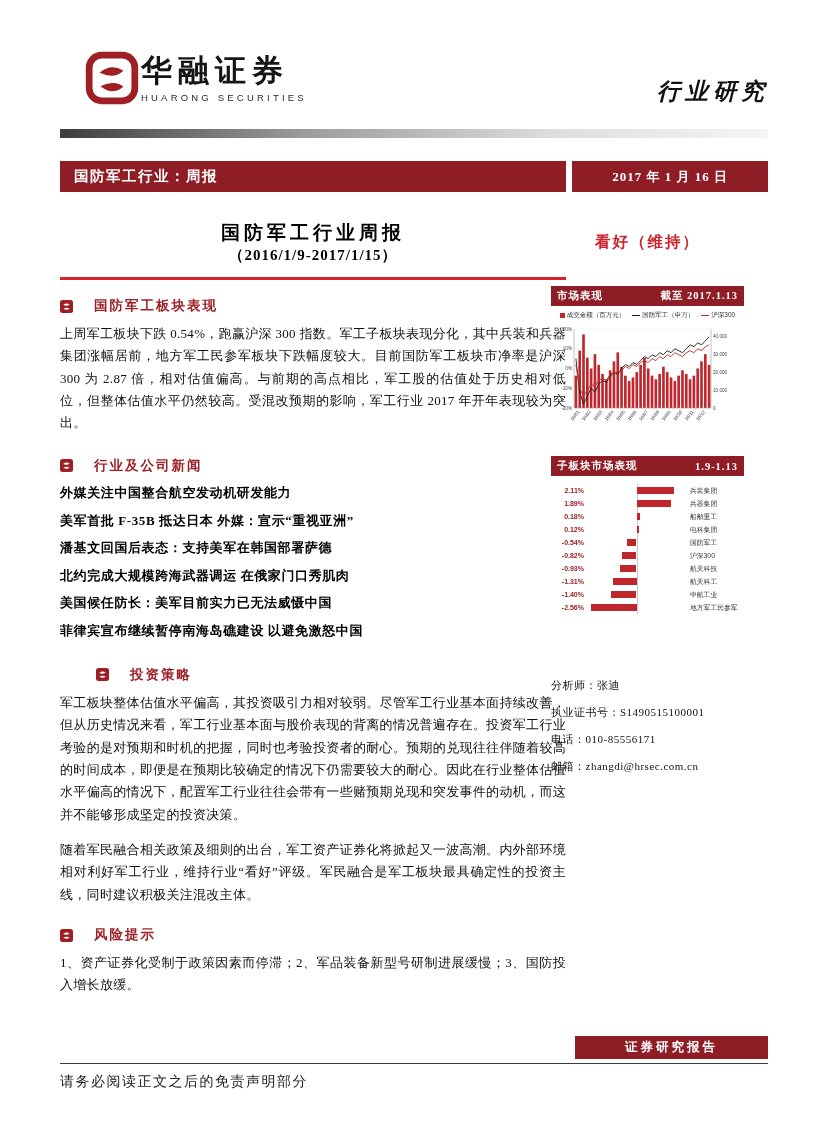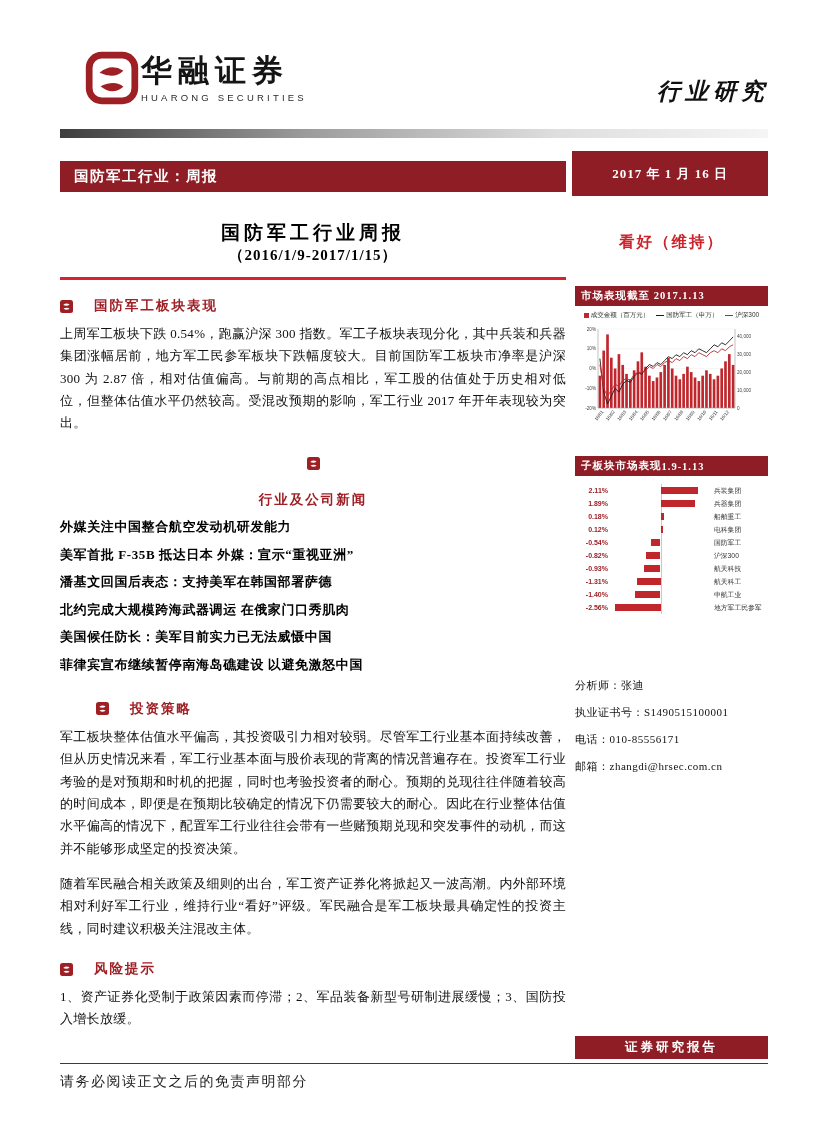--- a/index.html
+++ b/index.html
@@ -12,39 +12,39 @@
   .emblem { width:56px; height:56px; flex:0 0 auto; }
   .logo-cn { font-size:31px; font-weight:bold; letter-spacing:6px; color:#151515; line-height:1.15; }
   .logo-en { font-size:9.5px; letter-spacing:3.2px; color:#2a2a2a; font-family:"Liberation Sans",sans-serif; margin-top:3px; }
   .category { position:absolute; right:58px; top:76px; font-size:23px; font-weight:bold; font-style:italic; letter-spacing:5px; color:#111; }
   .grad-bar { position:absolute; left:60px; width:708px; top:129px; height:9px;
               background:linear-gradient(to right,#3e3e3e,#9c9c9c 35%,#dedede 70%,#f5f5f5); }
 
   
   .banner-left { position:absolute; left:60px; top:161px; width:506px; height:31px; background:#8e1d26;
                  color:#fff; font-weight:bold; font-size:14.5px; letter-spacing:1.5px; display:flex; align-items:center; padding-left:14px; }
-  .banner-right { position:absolute; left:572px; top:151px; width:196px; height:45px; background:#8e1d26;
+  .banner-right { position:absolute; left:572px; top:161px; width:196px; height:31px; background:#8e1d26;
                   color:#fff; font-weight:bold; font-size:13px; letter-spacing:1px; display:flex; align-items:center; justify-content:center; }
 
   
   .main { position:absolute; left:60px; top:200px; width:506px; }
   .report-title { margin-top:20px; text-align:center; font-size:19px; font-weight:bold; letter-spacing:4px; color:#000; }
   .report-period { margin-top:0; text-align:center; font-size:15px; font-weight:bold; letter-spacing:1px; color:#000; }
   .red-rule { margin-top:12px; height:3px; background:#d8232e; }
   .sec-head { margin-top:17px; display:flex; align-items:center; gap:21px; color:#9e1f24; font-weight:bold; font-size:13.5px; letter-spacing:2px; }
   .bullet { width:13px; height:13px; flex:0 0 auto; }
   .para { margin-top:8px; font-size:13px; line-height:1.72; text-align:justify; color:#111; letter-spacing:0.3px; }
   .news-item { margin-top:9.5px; font-size:13px; font-weight:bold; color:#000; letter-spacing:0.6px; }
   .news-list { margin-top:4px; }
 
   
-  .sidebar { position:absolute; left:575px; top:205px; width:193px; }
+  .sidebar { position:absolute; left:551px; top:205px; width:193px; }
   .rating { margin-top:27px; text-align:center; color:#cc2229; font-weight:bold; font-size:15.5px; letter-spacing:2px; }
   .panel-bar { margin-top:33px; height:20px; background:#8e1d26; color:#fff; display:flex; align-items:center;
-               padding:0 6px; font-weight:bold; font-size:10.5px; letter-spacing:1px; }
+               justify-content:space-between; padding:0 6px; font-weight:bold; font-size:10.5px; letter-spacing:1px; }
   .panel-bar.second { margin-top:10px; }
   .legend-row { margin-top:5px; display:flex; justify-content:center; gap:7px; font-size:6.5px; color:#333;
                 font-family:"Liberation Sans",sans-serif; align-items:center; }
   .legend-item { display:flex; align-items:center; gap:2px; white-space:nowrap; }
   .lg-sq { width:5px; height:5px; background:#c0272d; display:inline-block; }
   .lg-ln-black { width:8px; height:1.5px; background:#1a1a1a; display:inline-block; }
   .lg-ln-red { width:8px; height:1.5px; background:#c0272d; display:inline-block; }
   #market-chart { margin-top:2px; }
 
   
@@ -103,21 +103,21 @@
       <span class="bullet">
         <svg viewBox="0 0 13 13" width="13" height="13">
             <rect width="13" height="13" rx="2.5" fill="#9e1f24"></rect>
             <path d="M3.2 4.9 q3 -2.3 6.4 -0.5 q-2.6 2.3 -6.4 0.5 Z M3.4 8.6 q3.6 -1.6 6.2 0.1 q-3.1 2.3 -6.2 -0.1 Z" fill="#fff"></path>
           </svg>
       </span>
       <span>国防军工板块表现</span>
     </div>
     <p class="para">上周军工板块下跌 0.54%，跑赢沪深 300 指数。军工子板块表现分化，其中兵装和兵器集团涨幅居前，地方军工民参军板块下跌幅度较大。目前国防军工板块市净率是沪深 300 为 2.87 倍，相对估值偏高。与前期的高点相比，军工股的估值处于历史相对低位，但整体估值水平仍然较高。受混改预期的影响，军工行业 2017 年开年表现较为突出。</p>
 
-    <div class="sec-head" style="margin-top:22px;flex-direction:column;">
+    <div class="sec-head" style="margin-top:22px;">
       <span class="bullet">
         <svg viewBox="0 0 13 13" width="13" height="13">
             <rect width="13" height="13" rx="2.5" fill="#9e1f24"></rect>
             <path d="M3.2 4.9 q3 -2.3 6.4 -0.5 q-2.6 2.3 -6.4 0.5 Z M3.4 8.6 q3.6 -1.6 6.2 0.1 q-3.1 2.3 -6.2 -0.1 Z" fill="#fff"></path>
           </svg>
       </span>
       <span>行业及公司新闻</span>
     </div>
     <div class="news-list">
       <div class="news-item">外媒关注中国整合航空发动机研发能力</div>

